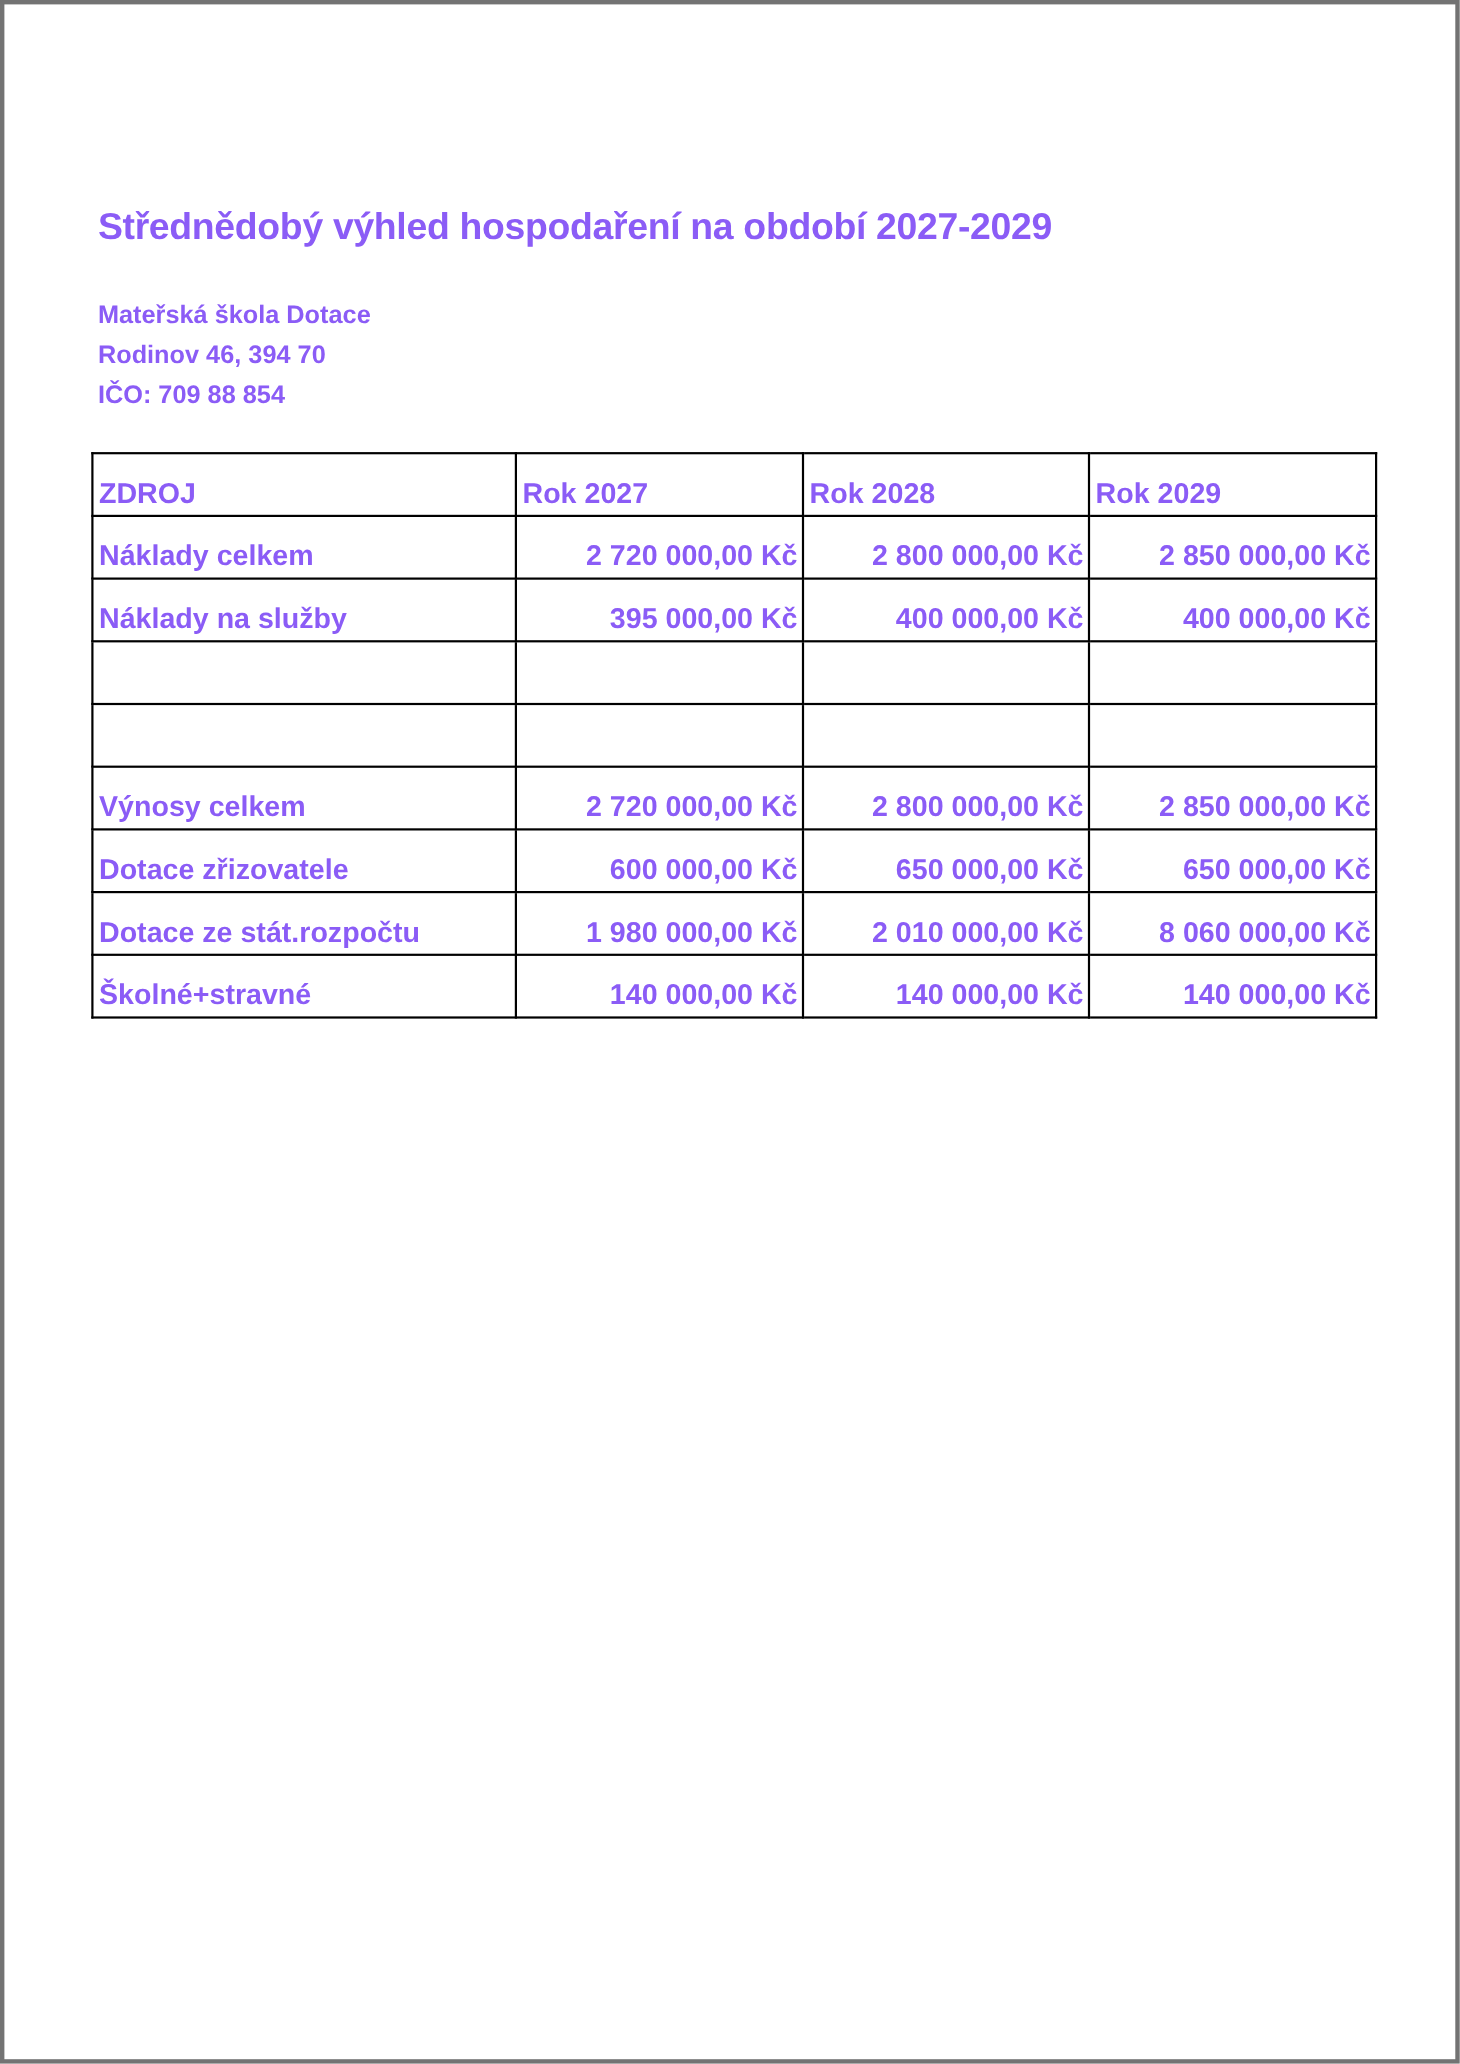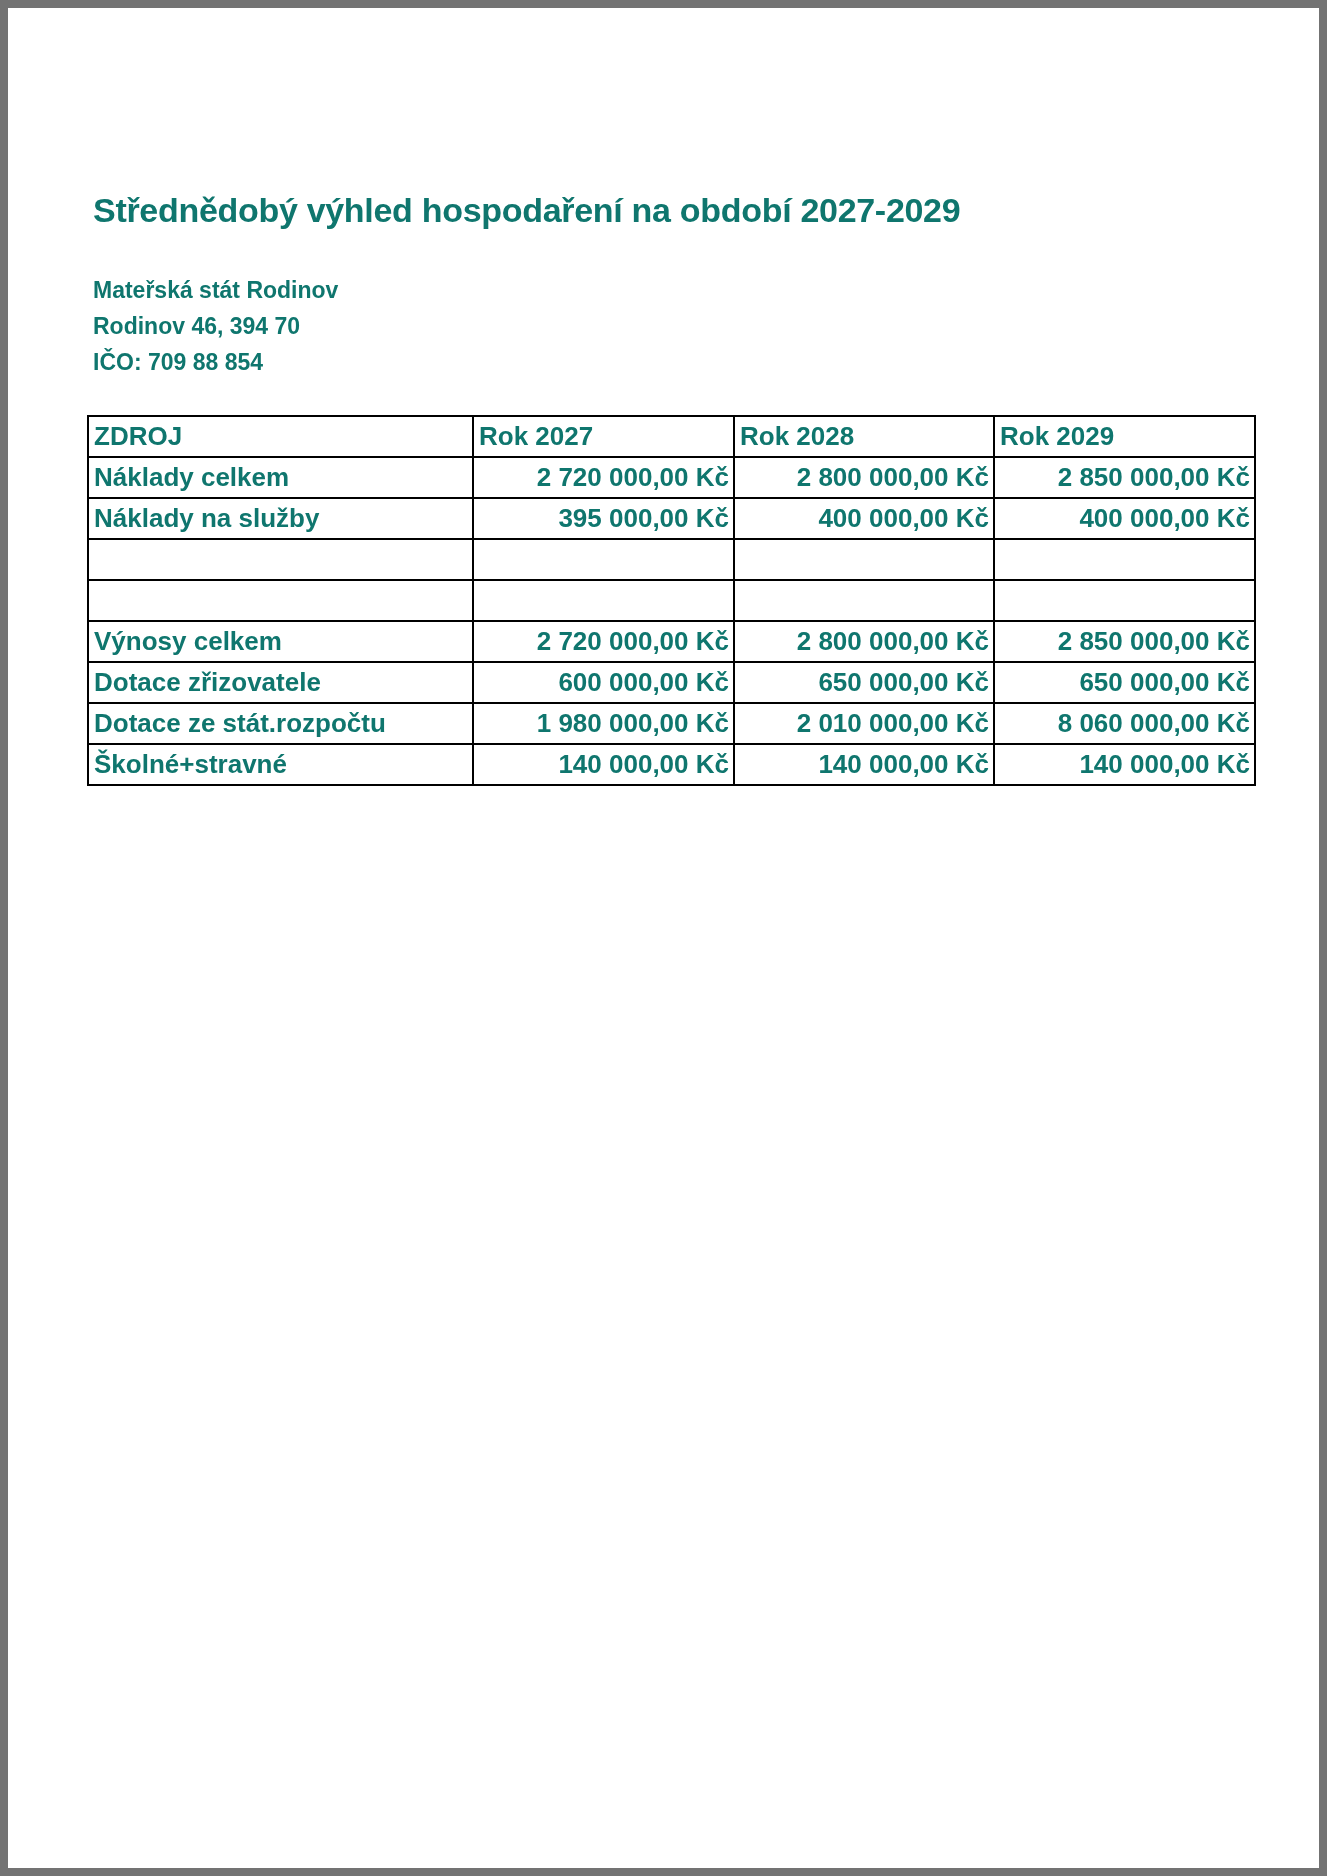--- a/index.html
+++ b/index.html
@@ -1,44 +1,44 @@
 <!DOCTYPE html>
 <html><head>
   <meta charset="utf-8">
   <style>
     html, body { margin: 0; padding: 0; background: #ffffff; }
     body { width: 1327px; height: 1876px; position: relative; overflow: hidden; }
     .page {
       position: absolute; left: 0; top: 0;
       width: 1327px; height: 1876px;
       box-sizing: border-box;
-      border: 8px solid #737373;
+      border: 4px solid #737373;
       background: #ffffff;
       font-family: "Liberation Sans", "DejaVu Sans", sans-serif;
-      color: #0f766e;
+      color: #8b5cf6;
     }
     .title {
       position: absolute; left: 85px; top: 180px;
       font-size: 34px; font-weight: bold; letter-spacing: -0.3px;
       white-space: nowrap; line-height: 44px;
     }
     .org {
       position: absolute; left: 85px; top: 264px;
       font-size: 23px; font-weight: bold; line-height: 36px;
     }
     .org div { white-space: nowrap; }
     table.budget {
       position: absolute; left: 79px; top: 407px;
       border-collapse: collapse;
       font-size: 26px; font-weight: bold;
       table-layout: fixed;
     }
     table.budget td {
       border: 2px solid #000000;
-      height: 39px; padding: 0 4px 0 5px;
+      height: 39px; padding: 16px 4px 0 5px;
       white-space: nowrap; overflow: hidden;
       line-height: 39px;
     }
     table.budget col.c0 { width: 385px; }
     table.budget col.c1 { width: 261px; }
     table.budget col.c2 { width: 260px; }
     table.budget col.c3 { width: 261px; }
     table.budget td.num { text-align: right; }
     table.budget td.hdr { text-align: left; }
     .notes {
@@ -47,21 +47,21 @@
     }
     .notes div { white-space: nowrap; }
   </style>
 </head>
 <body>
 
 <div class="page">
   <div class="title">Střednědobý výhled hospodaření na období 2027-2029</div>
 
   <div class="org">
-    <div>Mateřská stát Rodinov</div>
+    <div>Mateřská škola Dotace</div>
     <div>Rodinov 46, 394 70</div>
     <div>IČO: 709 88 854</div>
   </div>
 
   <table class="budget">
     <colgroup>
       <col class="c0">
         <col class="c1">
         <col class="c2">
         <col class="c3">

